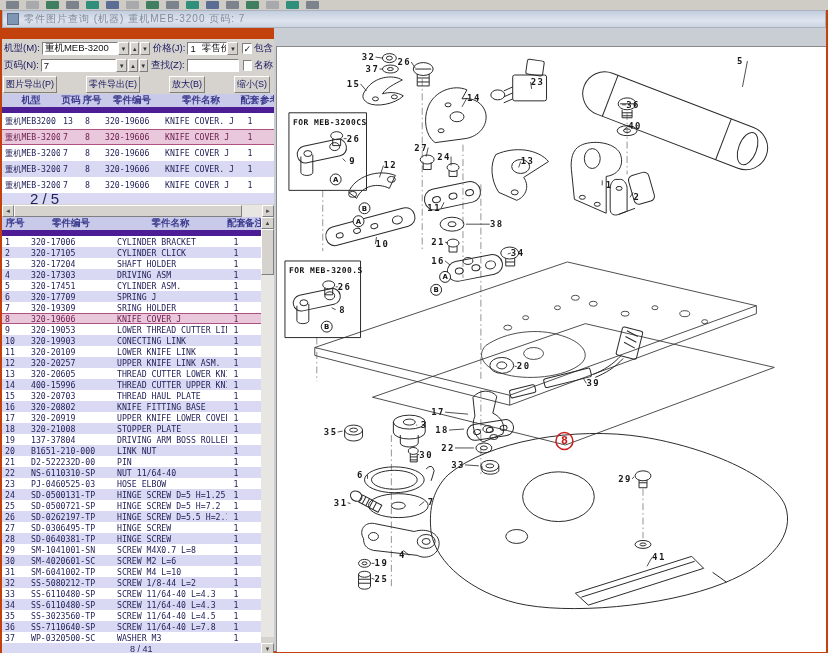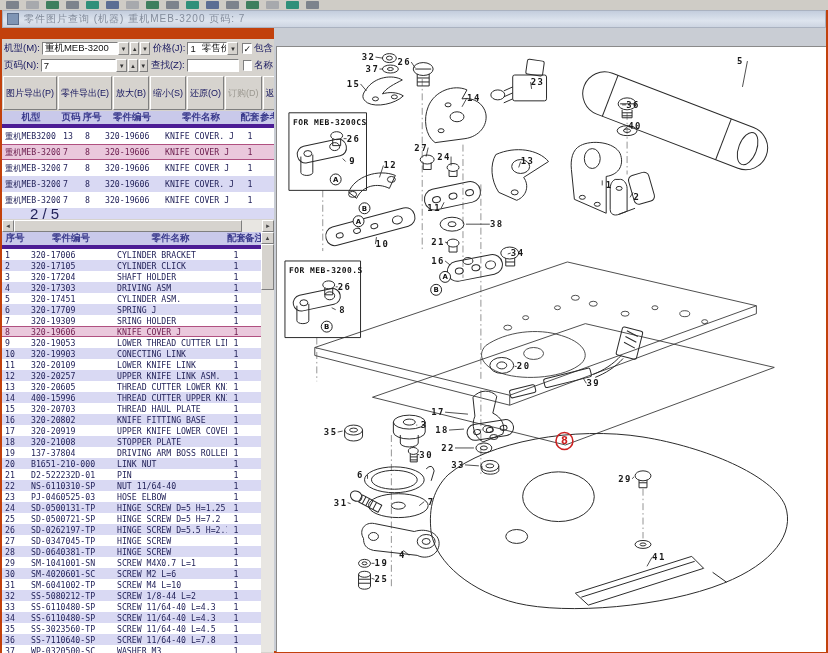--- a/index.html
+++ b/index.html
@@ -29,32 +29,32 @@
   .drop{width:13px;height:13px;background:#d6d3ce;border-top:1px solid #fff;border-left:1px solid #fff;
         border-bottom:1px solid #7f7f7f;border-right:1px solid #7f7f7f;font-size:6px;color:#333;
         display:flex;align-items:center;justify-content:center;box-sizing:border-box;}
   .spin{width:11px;height:13px;background:#d6d3ce;border-top:1px solid #fff;border-left:1px solid #fff;
         border-bottom:1px solid #7f7f7f;border-right:1px solid #7f7f7f;font-size:6px;color:#333;
         display:flex;align-items:center;justify-content:center;margin-left:1px;box-sizing:border-box;}
   .chk{width:11px;height:11px;background:#fff;border-top:1px solid #7f7f7f;border-left:1px solid #7f7f7f;
        border-bottom:1px solid #fff;border-right:1px solid #fff;font-size:9px;line-height:10px;text-align:center;
        color:#111;margin:0 2px 0 4px;box-sizing:border-box;}
   
-  .toolbar{display:flex;height:34px;margin:3px 0 1px 1px;}
+  .toolbar{display:flex;height:17px;margin:3px 0 1px 1px;gap:28px;}
   .tbtn{flex:0 0 auto;background:#d6d3ce;border-top:1px solid #fff;border-left:1px solid #fff;
         border-bottom:1px solid #7f7f7f;border-right:1px solid #7f7f7f;font-size:9px;color:#16165e;
         display:flex;align-items:center;justify-content:center;padding:0 2px;margin-right:1px;
         white-space:nowrap;overflow:hidden;box-sizing:border-box;}
   .tbtn.disabled{color:#9b9890;text-align:center;}
   
   .thead,.trow{display:grid;align-items:center;}
   .t1 .thead,.t1 .trow{grid-template-columns:58px 22px 20px 60px 78px 20px 14px;}
   .t2 .thead,.t2 .trow{grid-template-columns:26px 86px 113px 18px 16px;}
   .thead{background:#c9c9ea;color:#3a3a8c;font-weight:bold;font-size:9.5px;height:13px;
-         border-bottom:4px solid #4c1d95;}
+         border-bottom:6px solid #4c1d95;}
   .thead .c{text-align:center;overflow:hidden;white-space:nowrap;}
   .trow{height:16px;background:#fff;color:#23235a;font-family:"DejaVu Sans Mono",monospace;font-size:8.2px;}
   .t2 .trow{height:11px;}
   .trow.alt{background:#d9d9f3;}
   .trow.sel{background:#eac8dc;color:#6e2050;border-top:1px solid #b05080;border-bottom:1px solid #b05080;box-sizing:border-box;}
   .trow .c{overflow:hidden;white-space:nowrap;padding-left:3px;}
   .trow .qty{text-align:center;padding-left:0;}
   .statusrow{background:#d9d9f3;color:#23235a;font-size:15px;height:11px;line-height:11px;}
   .t1status{padding-left:28px;}
   .t2statuswrap{display:flex;height:28px;}
@@ -376,21 +376,21 @@
             </div>
             <div class="trow alt">
               <div class="c">20</div>
               <div class="c">B1651-210-000</div>
               <div class="c">LINK NUT</div>
               <div class="c qty">1</div>
               <div class="c"></div>
             </div>
             <div class="trow">
               <div class="c">21</div>
-              <div class="c">D2-522232D-01</div>
+              <div class="c">D2-522232D-00</div>
               <div class="c">PIN</div>
               <div class="c qty">1</div>
               <div class="c"></div>
             </div>
             <div class="trow alt">
               <div class="c">22</div>
               <div class="c">NS-6110310-SP</div>
               <div class="c">NUT 11/64-40</div>
               <div class="c qty">1</div>
               <div class="c"></div>
@@ -418,36 +418,36 @@
             </div>
             <div class="trow alt">
               <div class="c">26</div>
               <div class="c">SD-0262197-TP</div>
               <div class="c">HINGE SCREW D=5.5 H=2.1</div>
               <div class="c qty">1</div>
               <div class="c"></div>
             </div>
             <div class="trow">
               <div class="c">27</div>
-              <div class="c">SD-0347045-TP</div>
+              <div class="c">SD-0306495-TP</div>
               <div class="c">HINGE SCREW</div>
               <div class="c qty">1</div>
               <div class="c"></div>
             </div>
             <div class="trow alt">
               <div class="c">28</div>
               <div class="c">SD-0640381-TP</div>
               <div class="c">HINGE SCREW</div>
               <div class="c qty">1</div>
               <div class="c"></div>
             </div>
             <div class="trow">
               <div class="c">29</div>
               <div class="c">SM-1041001-SN</div>
-              <div class="c">SCREW M4X0.7 L=1</div>
+              <div class="c">SCREW M4X0.7 L=8</div>
               <div class="c qty">1</div>
               <div class="c"></div>
             </div>
             <div class="trow alt">
               <div class="c">30</div>
               <div class="c">SM-4020601-SC</div>
               <div class="c">SCREW M2 L=6</div>
               <div class="c qty">1</div>
               <div class="c"></div>
             </div>

